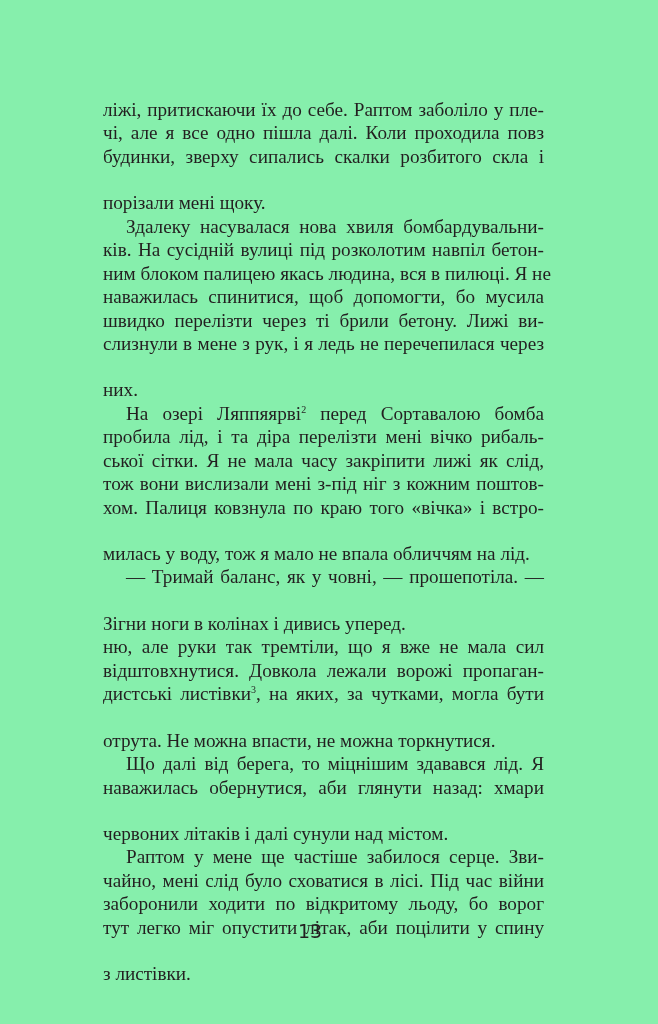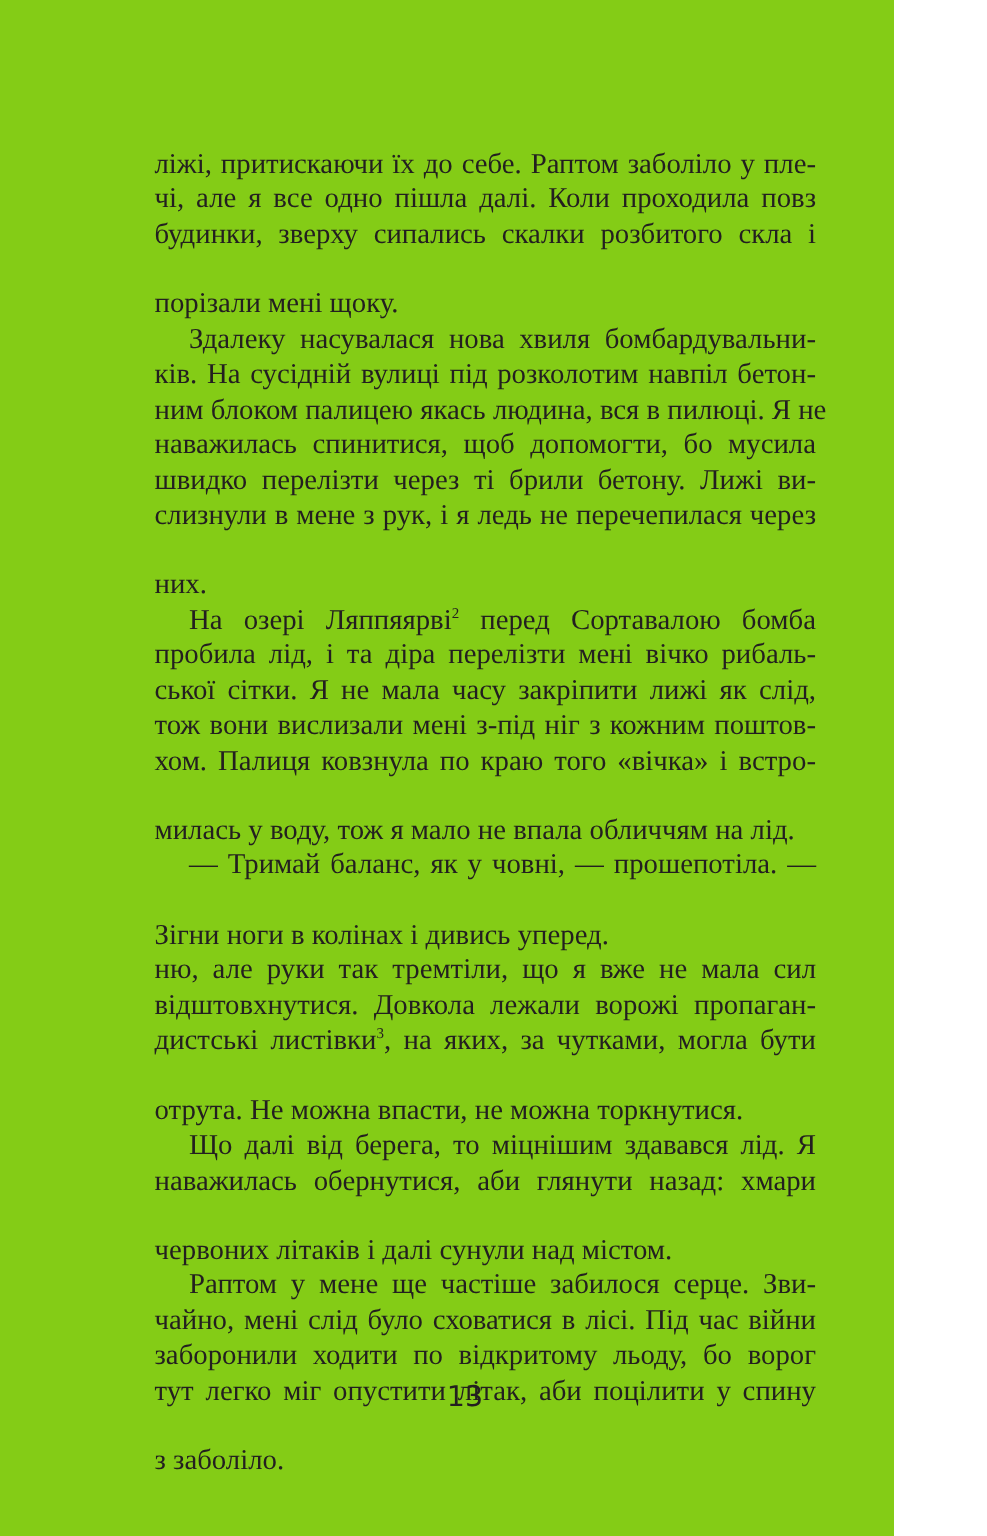--- a/index.html
+++ b/index.html
@@ -9,23 +9,23 @@
     }
     body {
       width: 658px;
       height: 1024px;
       position: relative;
       overflow: hidden;
     }
     .page {
       position: absolute;
       left: 0; top: 0;
-      width: 596px;
+      width: 658px;
       height: 1024px;
-      background: #84cc16;
+      background: #86efac;
     }
     .text-block {
       position: absolute;
       left: 103px;
       top: 98px;
       width: 441px;
       font-family: "Liberation Serif", "DejaVu Serif", serif;
       font-size: 19.2px;
       line-height: 23.45px;
       color: #231f20;
@@ -90,17 +90,17 @@
     <span class="line last">отрута. Не можна впасти, не можна торкнутися.</span>
 
     <span class="line indent">Що далі від берега, то міцнішим здавався лід. Я</span>
     <span class="line">наважилась обернутися, аби глянути назад: хмари</span>
     <span class="line last">червоних літаків і далі сунули над містом.</span>
 
     <span class="line indent">Раптом у мене ще частіше забилося серце. Зви-</span>
     <span class="line">чайно, мені слід було сховатися в лісі. Під час війни</span>
     <span class="line">заборонили ходити по відкритому льоду, бо ворог</span>
     <span class="line">тут легко міг опустити літак, аби поцілити у спину</span>
-    <span class="line last">з заболіло.</span>
+    <span class="line last">з листівки.</span>
   </div>
 
   <div class="page-number">13</div>
 </div>
 
 </body></html>

